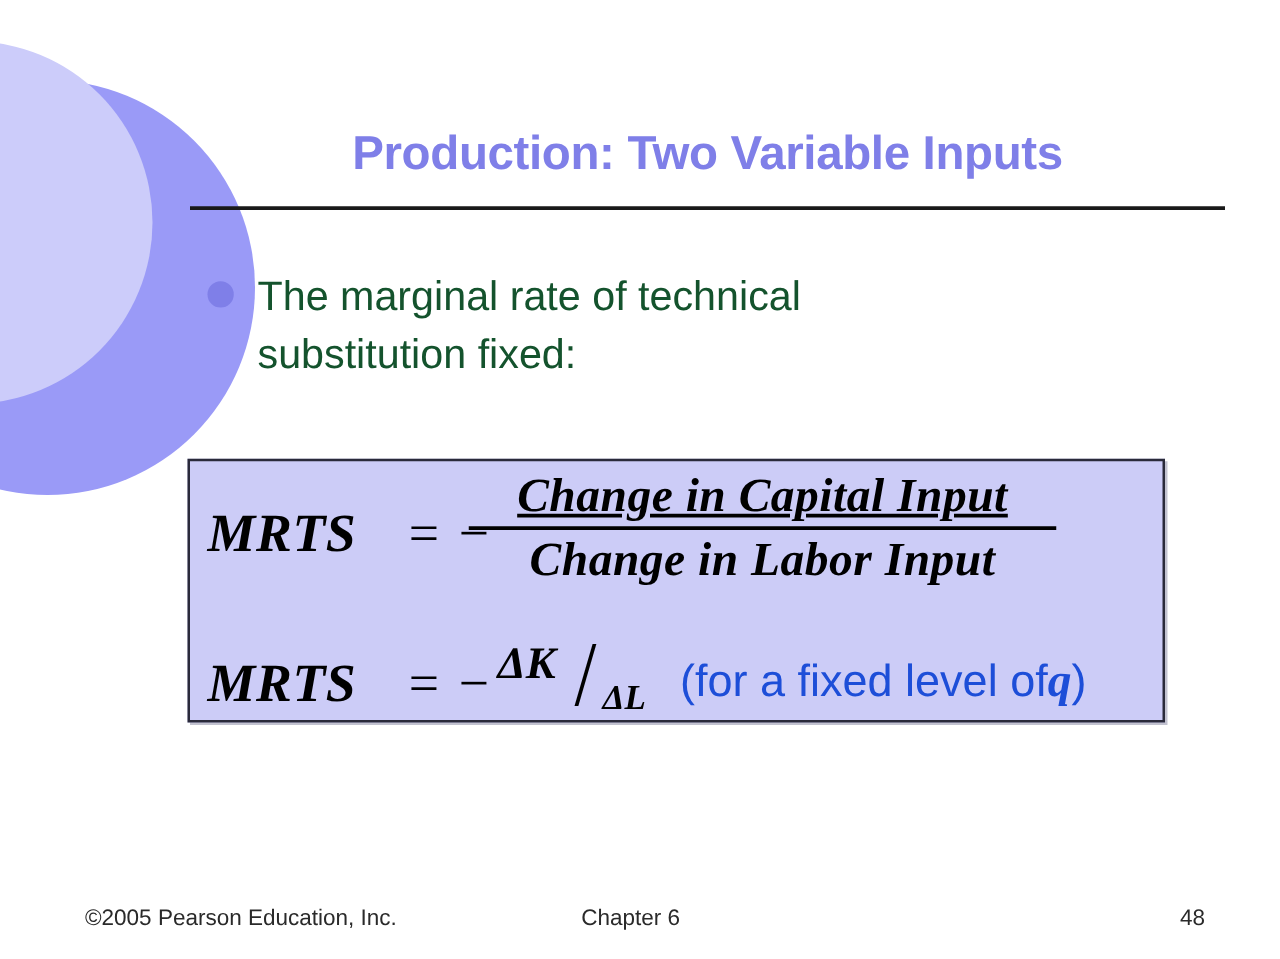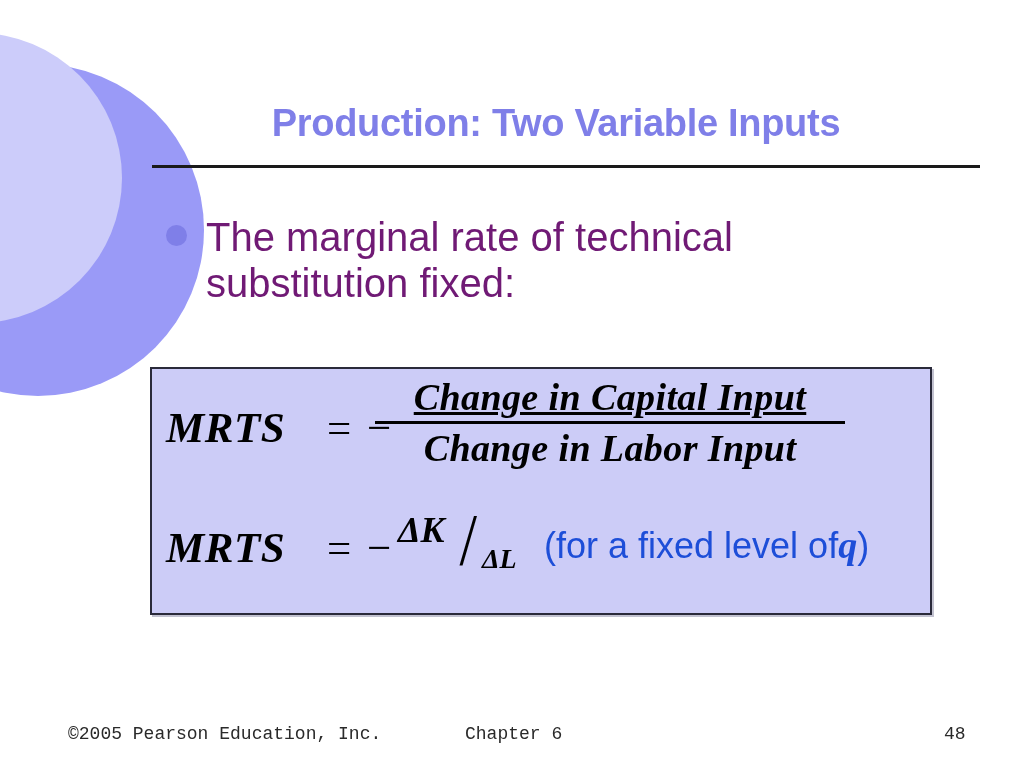--- a/index.html
+++ b/index.html
@@ -42,21 +42,21 @@
     top: 33px;
     width: 290px;
     height: 290px;
     border-radius: 50%;
     background: #ccccfa;
   }
 
   
   #title {
     position: absolute;
-    left: 142px;
+    left: 152px;
     top: 102px;
     width: 828px;
     text-align: center;
     color: #7f7fe8;
     font-family: "Liberation Sans", sans-serif;
     font-weight: bold;
     font-size: 38px;
     letter-spacing: -0.3px;
     white-space: nowrap;
   }
@@ -83,34 +83,34 @@
   .bullet-dot {
     position: absolute;
     left: 2px;
     top: 11px;
     width: 21px;
     height: 21px;
     border-radius: 50%;
     background: #7f7fe8;
   }
   .bullet-text {
-    color: #701a75;
-    font-family: "Liberation Sans", sans-serif;
-    font-size: 40px;
+    color: #14532d;
+    font-family: "Liberation Sans", sans-serif;
+    font-size: 33px;
     line-height: 46px;
     font-weight: normal;
   }
 
   
   #formula-box {
     position: absolute;
     left: 150px;
     top: 367px;
     width: 782px;
-    height: 248px;
+    height: 211px;
     background: #ccccf7;
     border: 2px solid #2a2a3a;
     box-sizing: border-box;
     box-shadow: 2px 2px 0 rgba(120,120,150,0.45);
   }
 
   .eq {
     position: absolute;
     font-family: "Liberation Serif", serif;
     font-weight: bold;
@@ -254,21 +254,21 @@
   
   #footer {
     position: absolute;
     left: 0;
     top: 724px;
     width: 1024px;
     height: 30px;
   }
   .footer-text {
     position: absolute;
-    font-family: Liberation Mono, monospace;
+    font-family: Liberation Sans, sans-serif;
     font-size: 18px;
     color: #2a2a2a;
     white-space: nowrap;
   }
   #footer-copyright { left: 68px; top: 0; }
   #footer-chapter   { left: 465px; top: 0; text-align: center; }
   #footer-page      { left: 912px; top: 0; margin-left: 32px; }
 </style>
 </head>
 <body>

